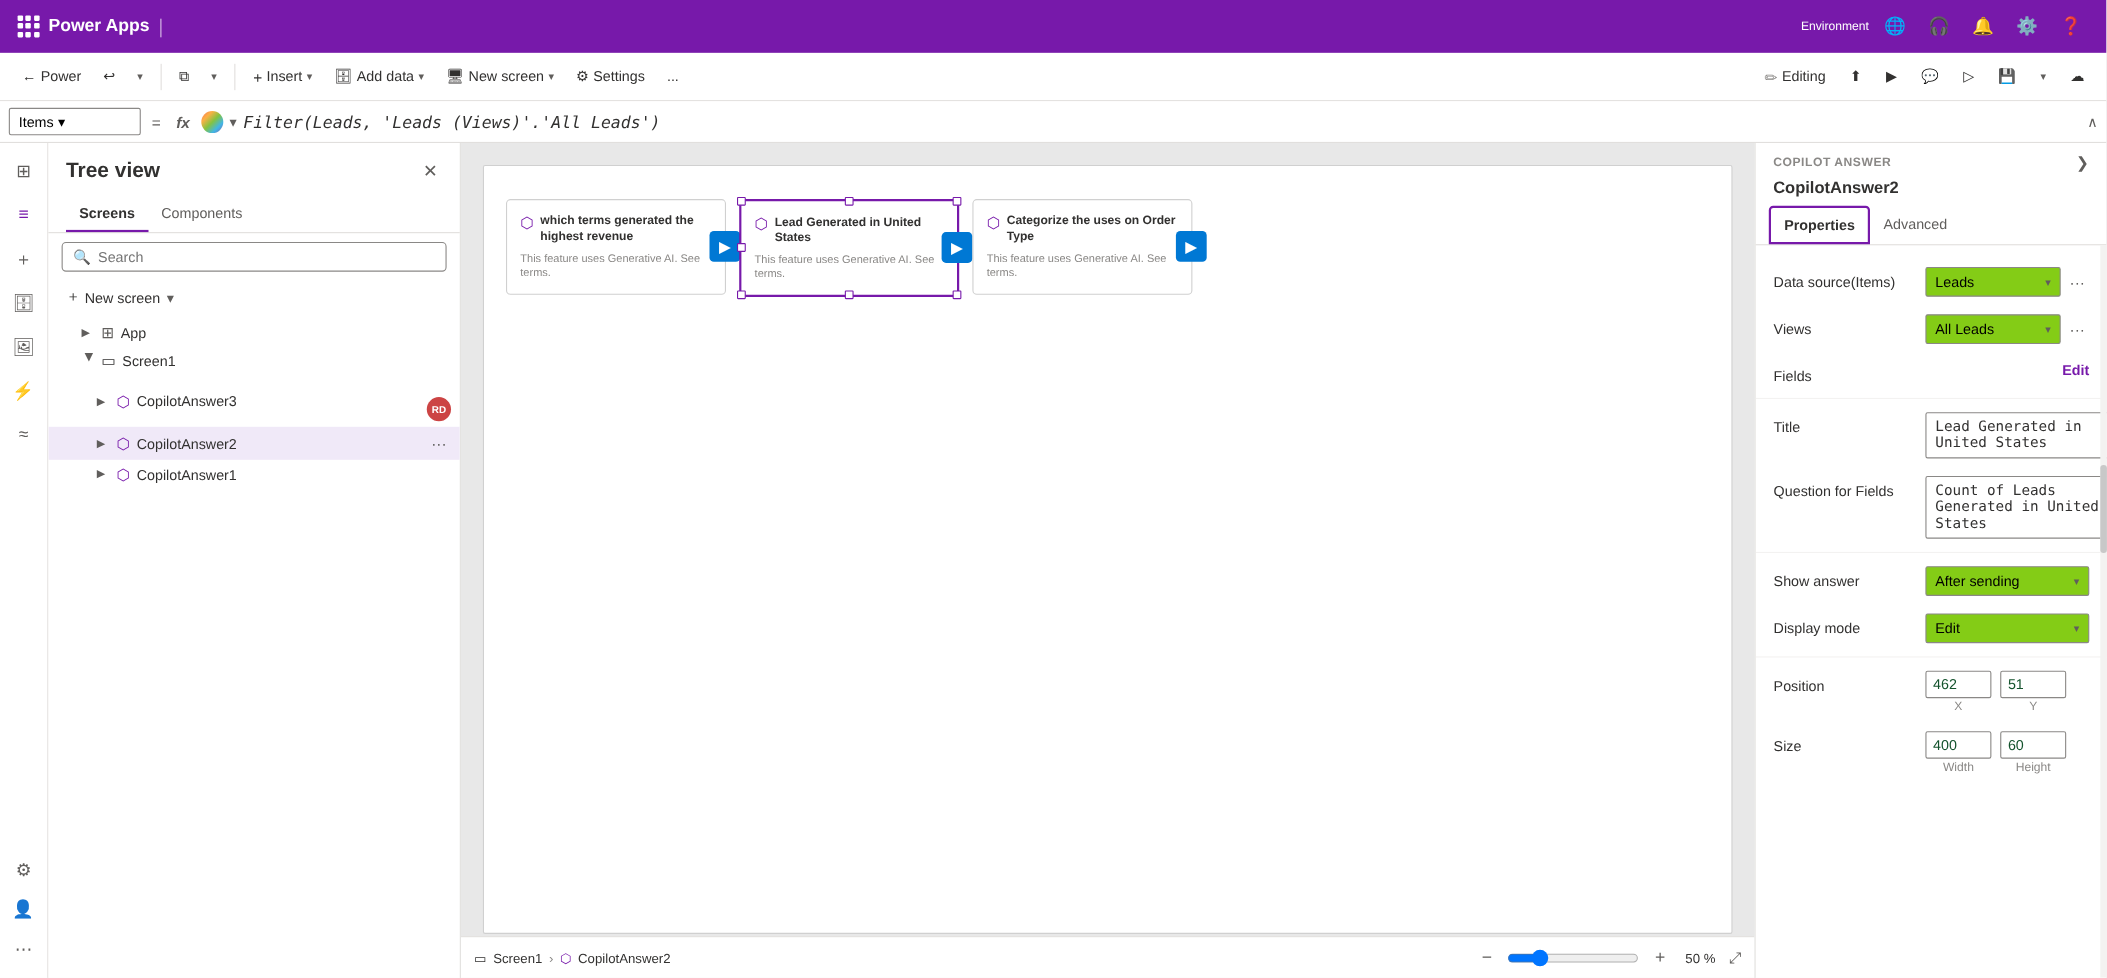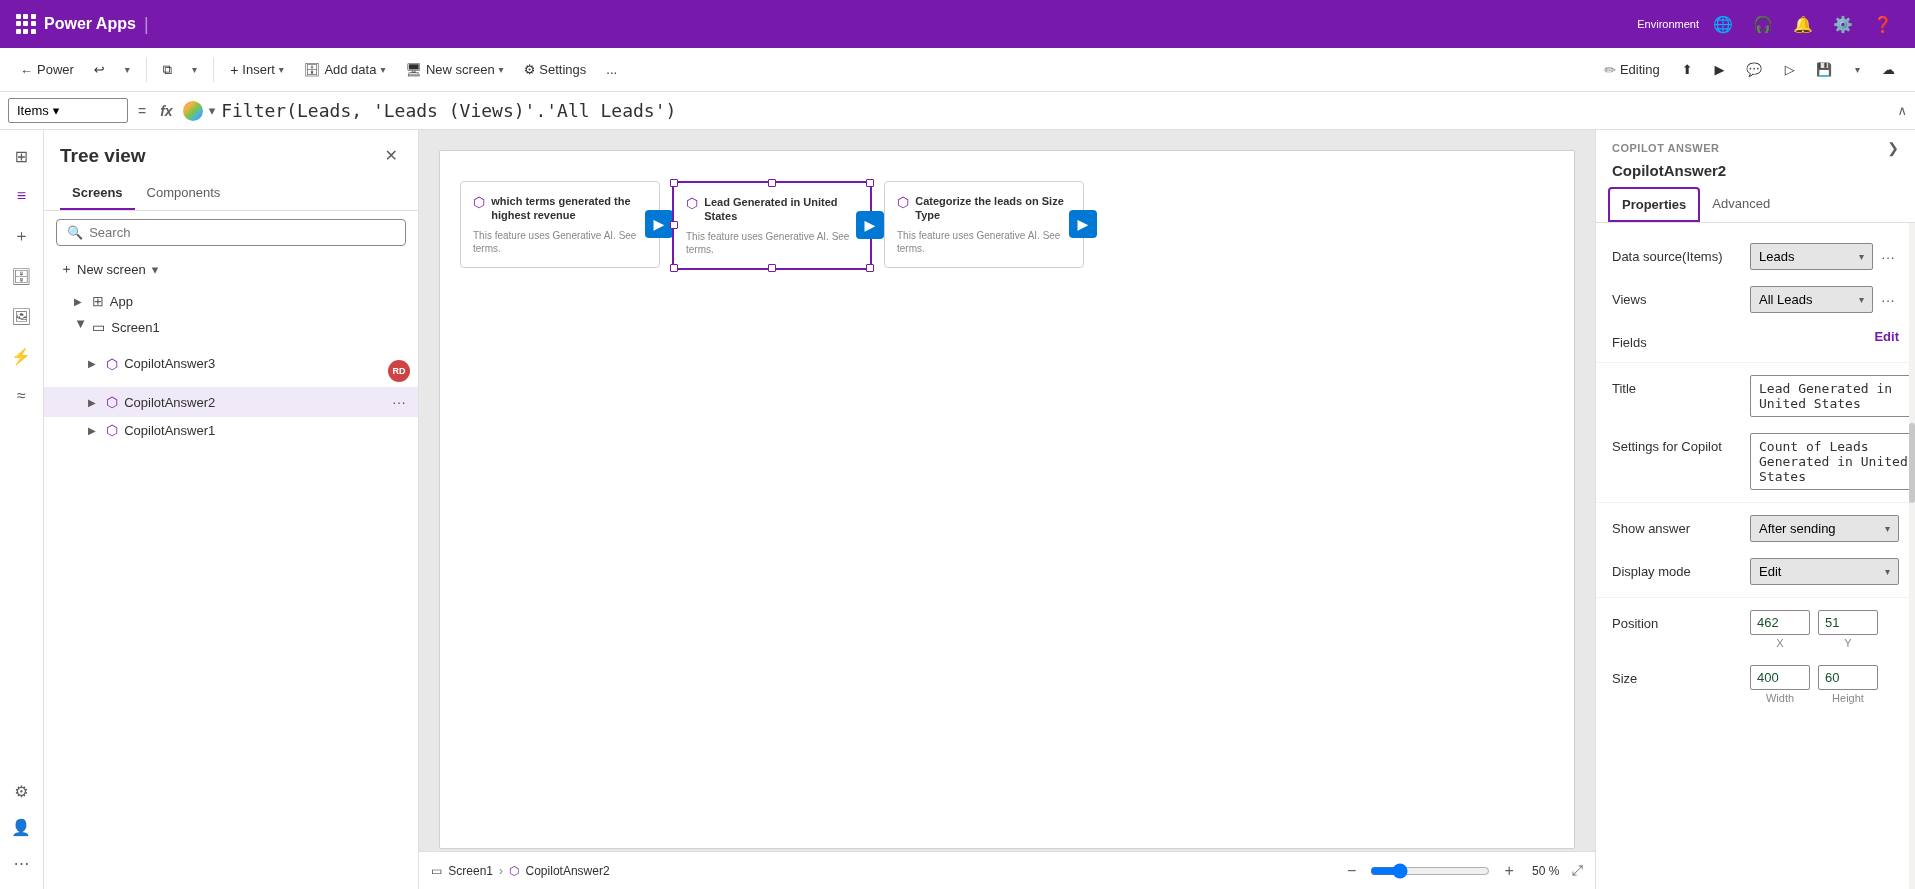--- a/index.html
+++ b/index.html
@@ -138,23 +138,24 @@
       width: 20px;
       height: 20px;
       background: linear-gradient(135deg, #f3705a, #fcb045, #84c341, #41b6e6, #7b5ea7);
       border-radius: 50%;
       display: inline-block;
     }
     .formula-input {
       flex: 1;
       border: none;
       outline: none;
-      font-size: 18px;
+      font-size: 15px;
       color: #323130;
       font-family: 'Consolas', monospace;
+      font-style: italic;
     }
     .formula-chevron { color: #605e5c; margin-left: auto; }
 
     
     .main-layout {
       display: flex;
       height: calc(889px - 48px - 44px - 38px);
     }
 
     
@@ -478,21 +479,21 @@
     .prop-dropdown {
       flex: 1;
       border: 1px solid #8a8886;
       border-radius: 2px;
       padding: 5px 8px;
       font-size: 13px;
       display: flex;
       align-items: center;
       justify-content: space-between;
       cursor: pointer;
-      background: #e5e5e5;
+      background: #84cc16;
     }
     .prop-dropdown-chevron { color: #605e5c; font-size: 10px; }
     .prop-more { background: none; border: none; cursor: pointer; color: #605e5c; font-size: 14px; padding: 4px; }
     .prop-edit-btn {
       background: none; border: none; cursor: pointer;
       color: #7719aa; font-size: 13px; font-weight: 600;
       margin-left: auto;
     }
     .prop-text-input {
       flex: 1;
@@ -729,21 +730,21 @@
             </div>
           </div>
           <div class="copilot-card-subtitle">This feature uses Generative AI. See terms.</div>
           <button class="copilot-card-btn">▶</button>
         </div>
 
         <div class="copilot-card" style="position:relative;">
           <div class="copilot-card-header">
             <span class="copilot-card-icon">⬡</span>
             <div>
-              <div class="copilot-card-title">Categorize the leads on Size Type</div>
+              <div class="copilot-card-title">Categorize the uses on Order Type</div>
             </div>
           </div>
           <div class="copilot-card-subtitle">This feature uses Generative AI. See terms.</div>
           <button class="copilot-card-btn">▶</button>
         </div>
       </div>
     </div>
 
     <div class="canvas-bottom">
       <div class="canvas-breadcrumb">
@@ -806,21 +807,21 @@
       <div class="prop-divider"></div>
 
       <div class="prop-row" style="align-items:flex-start;">
         <span class="prop-label">Title</span>
         <div class="prop-value">
           <textarea class="prop-text-input" rows="2" style="">Lead Generated in United States</textarea>
         </div>
       </div>
 
       <div class="prop-row" style="align-items:flex-start;">
-        <span class="prop-label">Settings for Copilot</span>
+        <span class="prop-label">Question for Fields</span>
         <div class="prop-value">
           <textarea class="prop-text-input" rows="3" style="">Count of Leads Generated in United States</textarea>
         </div>
       </div>
       <div class="prop-divider"></div>
 
       <div class="prop-row">
         <span class="prop-label">Show answer</span>
         <div class="prop-value">
           <div class="prop-dropdown">

